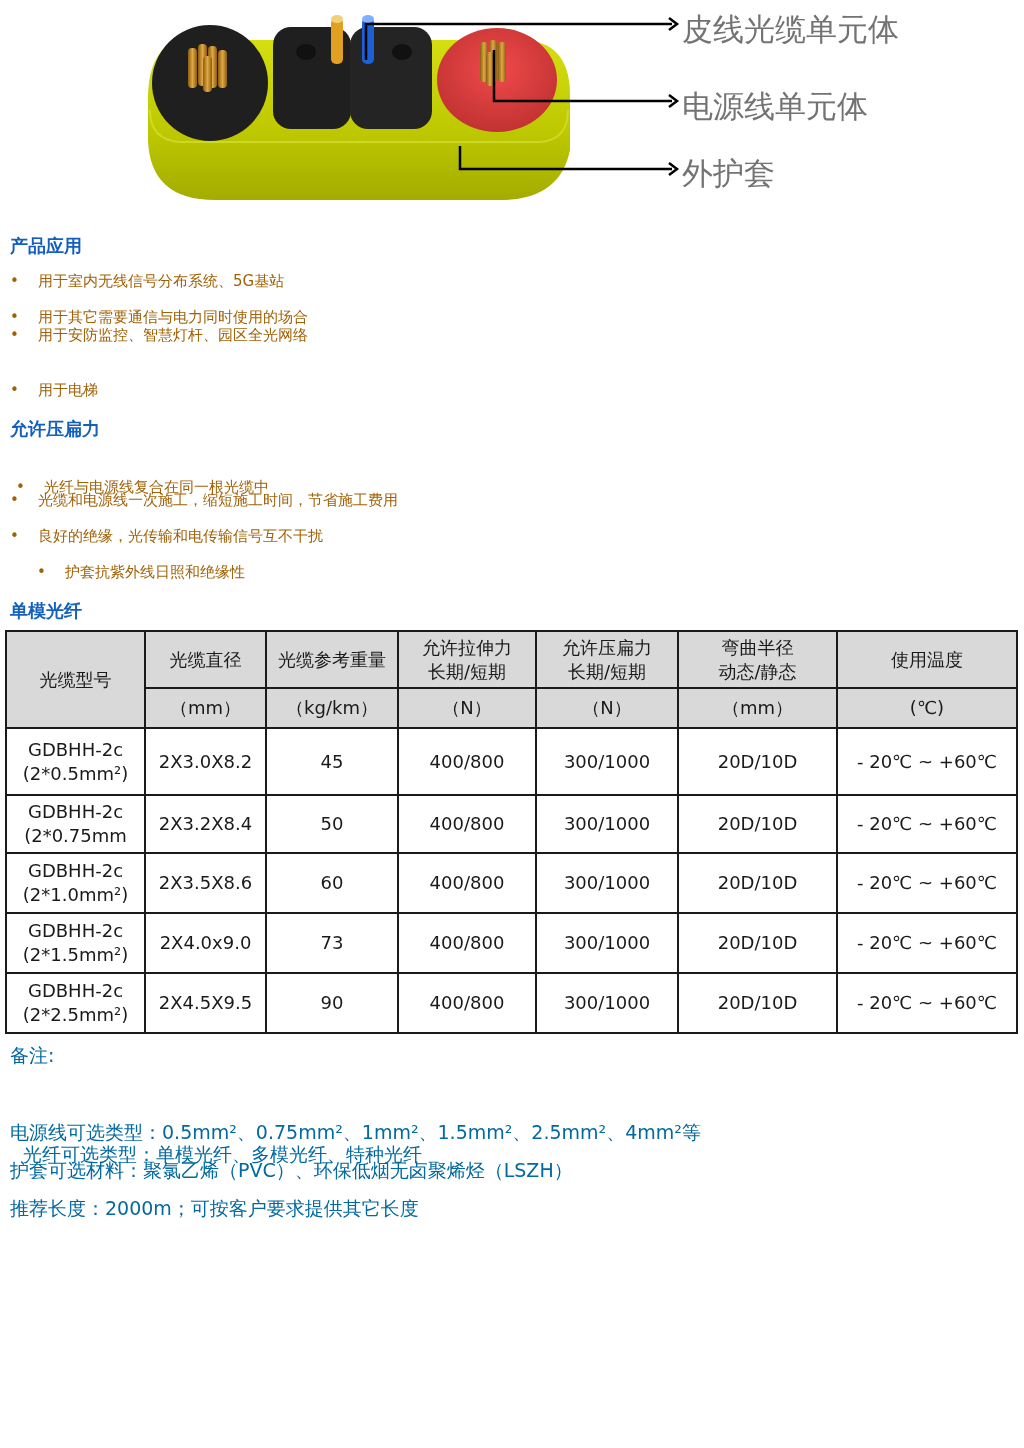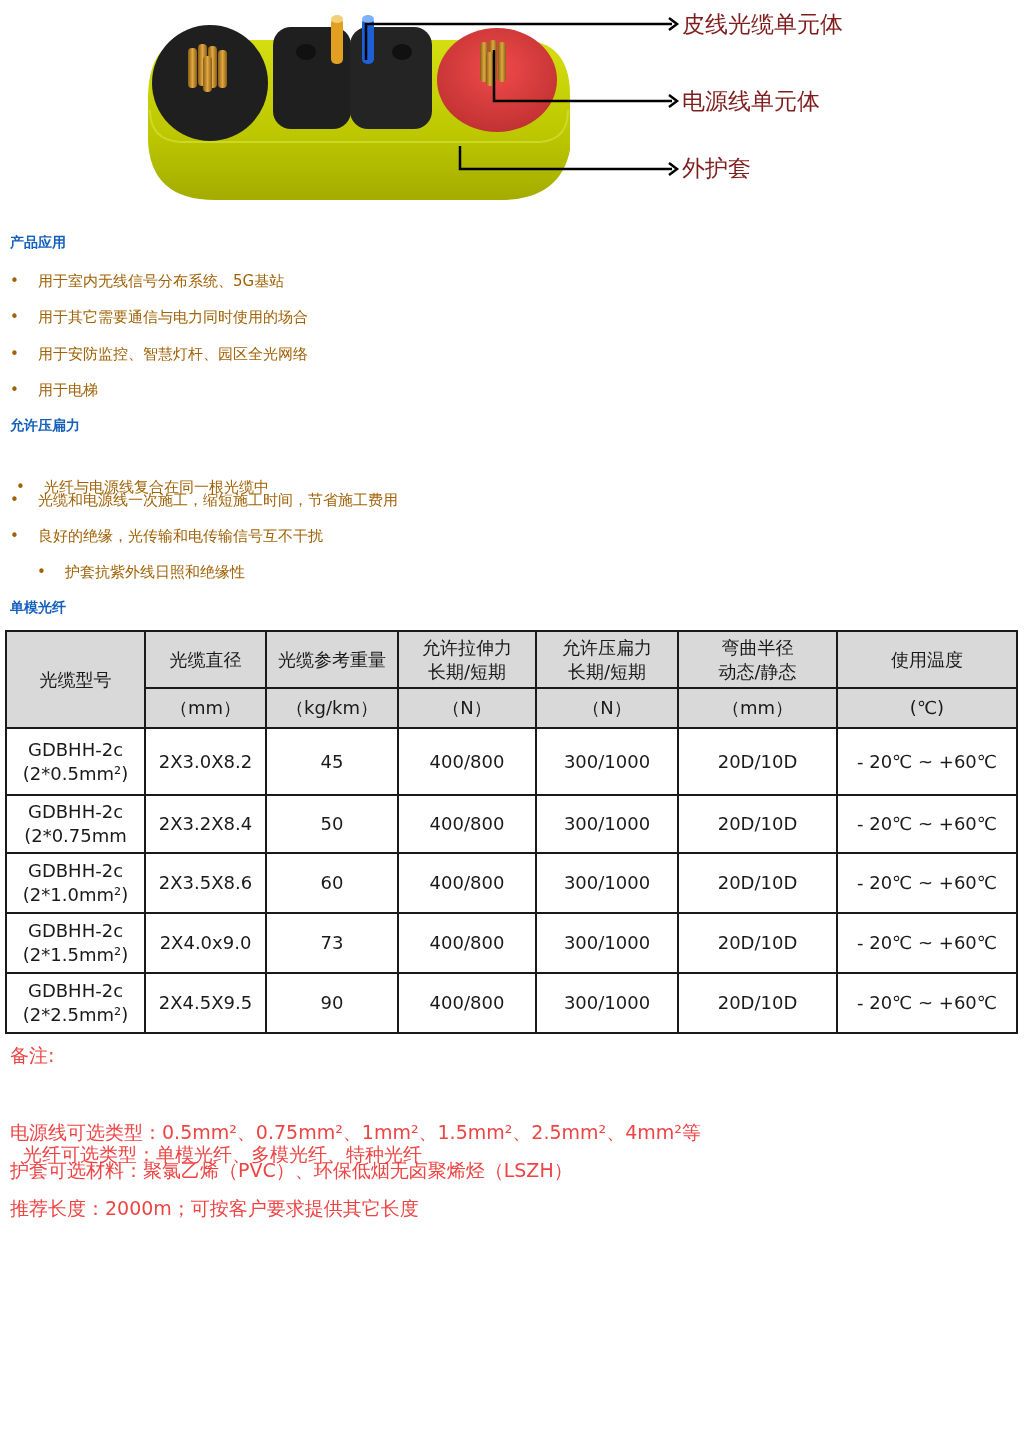--- a/index.html
+++ b/index.html
@@ -1,31 +1,31 @@
 <!DOCTYPE html>
 <html><head>
 <meta charset="utf-8">
 <style>
   html, body { margin:0; padding:0; background:#ffffff; }
   body { width:1024px; height:1448px; position:relative; overflow:hidden;
          font-family:"DejaVu Sans", "Liberation Sans", sans-serif; color:#1a1a1a; }
   .figure { position:absolute; left:0; top:0; width:1024px; height:220px; }
-  .callout { position:absolute; font-size:23px; color:#7f1d1d; white-space:nowrap;font-family:Liberation Serif, serif; }
-  .h { position:absolute; left:10px; font-size:14px; font-weight:bold; color:#1560bd; }
+  .callout { position:absolute; font-size:31px; color:#737373; white-space:nowrap;font-family:Liberation Serif, serif; }
+  .h { position:absolute; left:10px; font-size:18px; font-weight:bold; color:#1560bd; }
   .bul { position:absolute; left:10px; font-size:15px; color:#a16207; white-space:nowrap; }
   .bul .dot { display:inline-block; width:28px; }
   table.spec { position:absolute; left:5px; top:630px; width:1011px; border-collapse:collapse;
                table-layout:fixed; font-size:18px; }
   table.spec td, table.spec th { border:2px solid #1a1a1a; text-align:center; vertical-align:middle;
                padding:0; line-height:24px; font-weight:normal; color:#1a1a1a; }
   table.spec th { background:#d9d9d9; }
   table.spec tr.r1 th { height:55px; }
   table.spec tr.r2 th { height:38px; }
   table.spec tbody td { background:#fff; }
-  .note { position:absolute; left:10px; font-size:19px; color:#ef4444; white-space:nowrap; }
+  .note { position:absolute; left:10px; font-size:19px; color:#0369a1; white-space:nowrap; }
 </style>
 </head>
 <body>
 
 <div class="figure">
   <svg width="1024" height="220" viewBox="0 0 1024 220">
     <defs>
       <linearGradient id="jk" x1="0" y1="0" x2="0" y2="1">
         <stop offset="0" stop-color="#d4de10"></stop>
         <stop offset="0.6" stop-color="#bcc700"></stop>
@@ -82,21 +82,21 @@
     </g>
   </svg>
   <div class="callout" style="left:682px; top:9px;">皮线光缆单元体</div>
   <div class="callout" style="left:682px; top:86px;text-align:right;">电源线单元体</div>
   <div class="callout" style="left:682px; top:153px;">外护套</div>
 </div>
 
 <div class="h" style="top:234px;">产品应用</div>
 <div class="bul" style="top:272px;"><span class="dot">•</span><span>用于室内无线信号分布系统、5G基站</span></div>
 <div class="bul" style="top:308px;"><span class="dot">•</span><span>用于其它需要通信与电力同时使用的场合</span></div>
-<div class="bul" style="top:345px;"><span class="dot">•</span><span>用于安防监控、智慧灯杆、园区全光网络</span></div>
+<div class="bul" style="top:326px;"><span class="dot">•</span><span>用于安防监控、智慧灯杆、园区全光网络</span></div>
 <div class="bul" style="top:381px;"><span class="dot">•</span><span>用于电梯</span></div>
 
 <div class="h" style="top:417px;">允许压扁力</div>
 <div class="bul" style="top:478px;margin-left:6px;"><span class="dot">•</span><span>光纤与电源线复合在同一根光缆中</span></div>
 <div class="bul" style="top:491px;"><span class="dot">•</span><span>光缆和电源线一次施工，缩短施工时间，节省施工费用</span></div>
 <div class="bul" style="top:527px;"><span class="dot">•</span><span>良好的绝缘，光传输和电传输信号互不干扰</span></div>
 <div class="bul" style="top:563px;margin-left:27px;"><span class="dot">•</span><span>护套抗紫外线日照和绝缘性</span></div>
 
 <div class="h" style="top:599px;">单模光纤</div>
 

